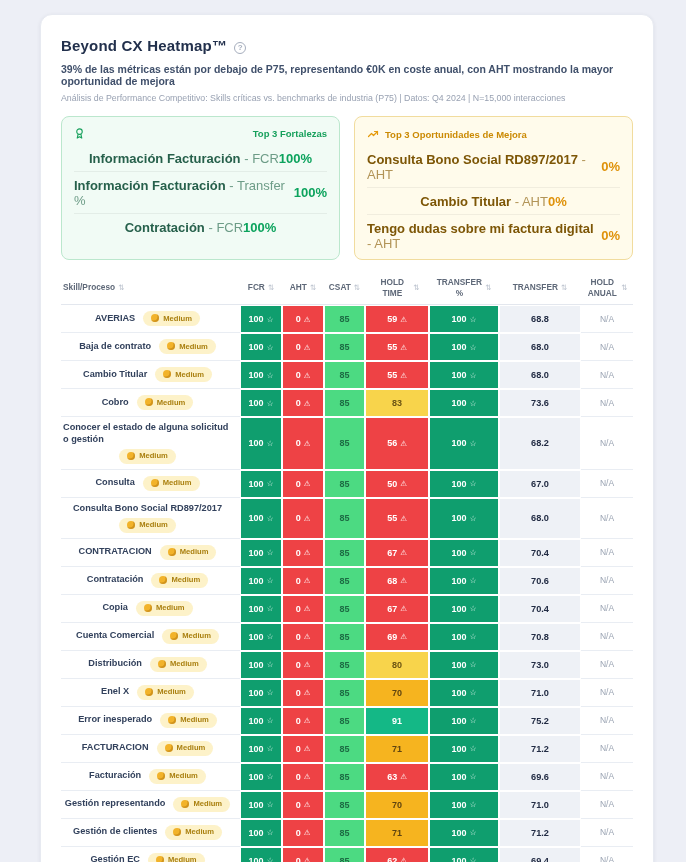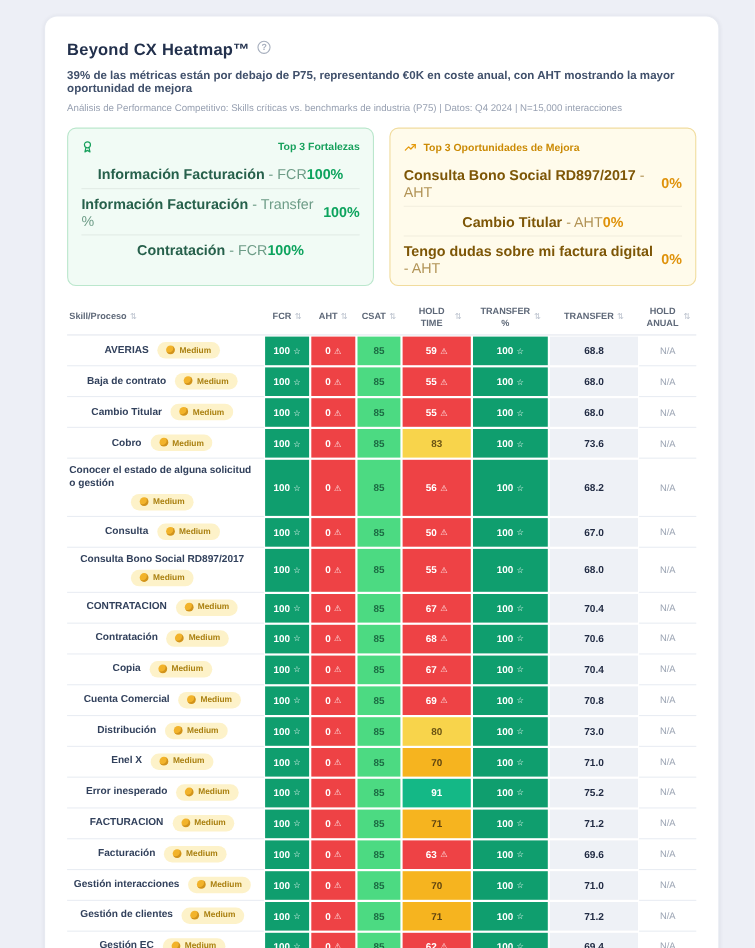--- a/index.html
+++ b/index.html
@@ -3,21 +3,21 @@
 <meta charset="utf-8">
 <style>
   * { margin:0; padding:0; box-sizing:border-box; }
   html,body { width:686px; height:862px; overflow:hidden; background:#edeff6;
               font-family:"Liberation Sans","DejaVu Sans",sans-serif; }
   .card { position:absolute; left:40px; top:14px; width:614px; height:920px;
           background:#ffffff; border:1px solid #e7eaf1; border-radius:12px;
           box-shadow:0 1px 4px rgba(20,30,60,.07); padding:22px 20px; }
 
   
-  .title-row { display:flex; align-items:flex-start; gap:7px; }
+  .title-row { display:flex; align-items:flex-end; gap:7px; }
   .title { font-size:15px; font-weight:bold; color:#22304c; letter-spacing:.2px; }
   .info-icon { width:12px; height:12px; border:1.4px solid #a6aebd; border-radius:50%;
                color:#a6aebd; font-size:8px; font-weight:bold; line-height:10px;
                text-align:center; display:inline-block; cursor:pointer; }
   .subtitle { margin-top:9px; font-size:10.5px; color:#40506b; font-weight:bold; }
   .meta { margin-top:6px; font-size:8.8px; color:#98a1b2; }
 
   
   .boxes { display:flex; gap:14px; margin-top:13px; }
   .box { flex:1; border-radius:8px; padding:8px 12px 3px; }
@@ -614,21 +614,21 @@
           <div class="mcell w-tr">
             <div class="fill c-top">100 <span class="ic">☆</span></div>
           </div>
           <div class="mcell w-prom">
             <div class="fill c-prom">69.6</div>
           </div>
           <div class="cell-coste">N/A</div>
         </div>
         <div class="row">
           <div class="cell-skill">
-            <span>Gestión interacciones</span>
+            <span>Gestión representando</span>
             <span class="badge">
               <span class="coin"></span>
               <span>Medium</span>
             </span>
           </div>
           <div class="mcell w-fcr">
             <div class="fill c-top">100 <span class="ic">☆</span></div>
           </div>
           <div class="mcell w-aht">
             <div class="fill c-crit">0 <span class="ic">⚠</span></div>

